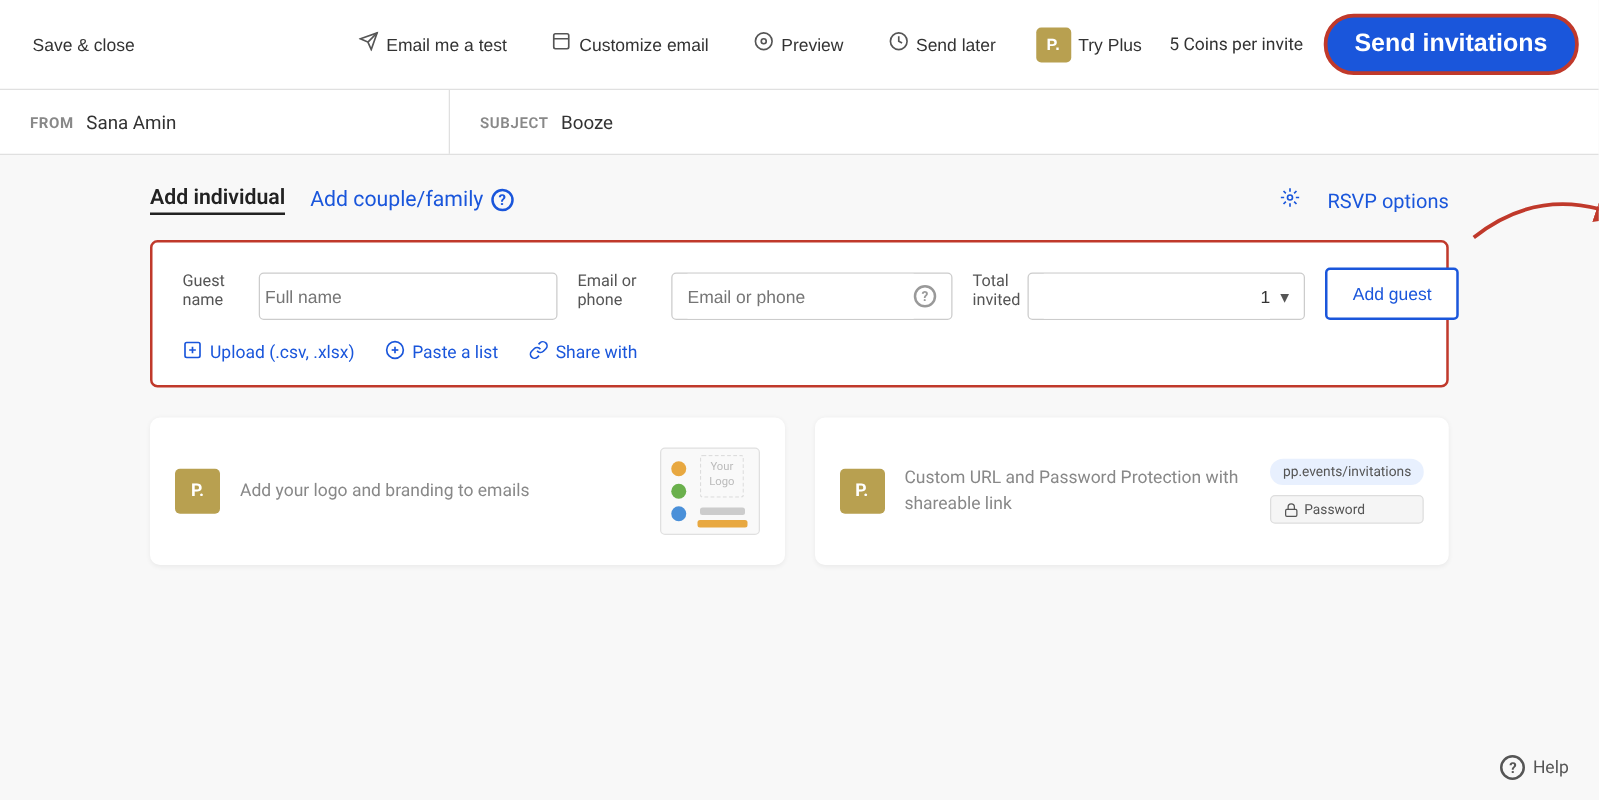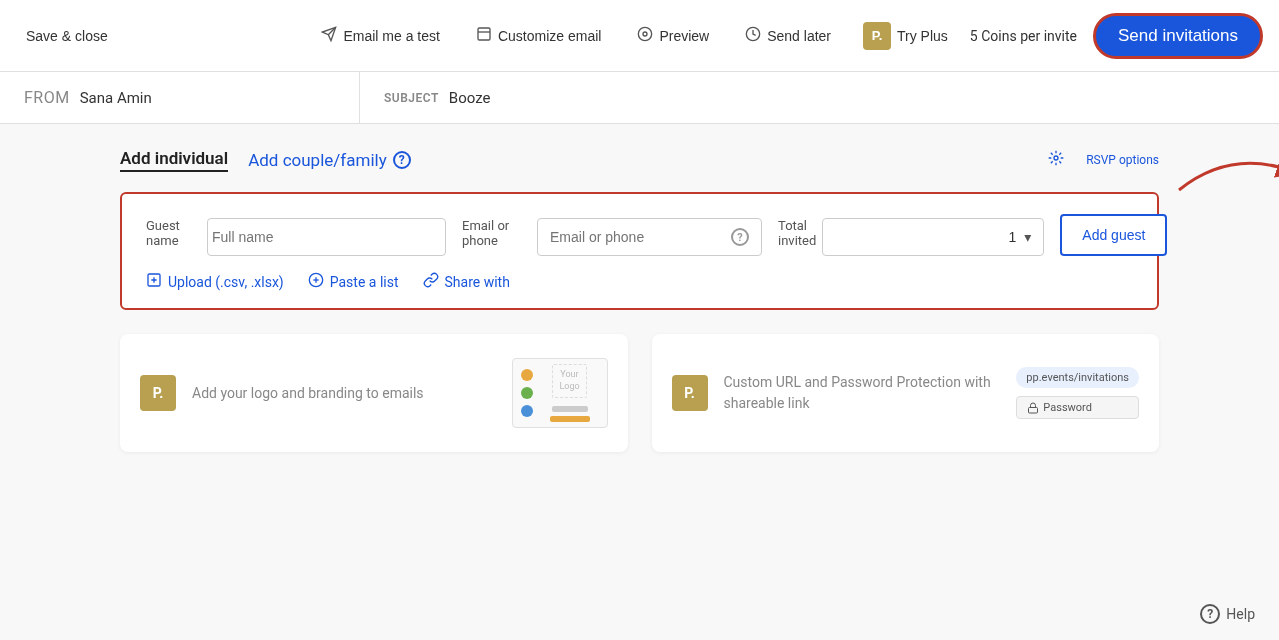--- a/index.html
+++ b/index.html
@@ -25,34 +25,34 @@
       cursor: pointer; font-size: 14px; color: #333; padding: 8px 6px;
     }
     .try-plus-icon {
       width: 28px; height: 28px; background: #b8a050; border-radius: 4px;
       display: flex; align-items: center; justify-content: center;
       color: #fff; font-weight: bold; font-size: 13px;
     }
     .coins-text { font-size: 14px; color: #333; }
     .send-invitations-btn {
       background: #1a56db; color: #fff; border: 3px solid #c0392b;
-      border-radius: 24px; padding: 10px 22px; font-size: 17px; font-weight: 400;
+      border-radius: 24px; padding: 10px 22px; font-size: 20px; font-weight: 700;
       cursor: pointer; white-space: nowrap;
     }
 
     
     .from-subject-bar {
       display: flex; background: #fff; border-bottom: 1px solid #e0e0e0;
       padding: 0; height: 52px;
     }
     .from-section {
       display: flex; align-items: center; gap: 10px;
       padding: 0 24px; border-right: 1px solid #e0e0e0; flex: 0 0 360px;
     }
-    .from-label { color: #888; font-size: 16px; font-weight: 400; letter-spacing: 0.5px; text-transform: uppercase; }
+    .from-label { color: #888; font-size: 12px; font-weight: 700; letter-spacing: 0.5px; text-transform: uppercase; }
     .from-value { color: #333; font-size: 15px; }
     .subject-section {
       display: flex; align-items: center; gap: 10px; padding: 0 24px;
     }
     .subject-label { color: #888; font-size: 12px; font-weight: 600; letter-spacing: 0.5px; text-transform: uppercase; }
     .subject-value { color: #333; font-size: 15px; }
 
     
     .main-content { padding: 24px 120px; }
 
@@ -69,21 +69,21 @@
     .tab-couple {
       font-size: 17px; color: #1a56db; cursor: pointer; display: flex; align-items: center; gap: 6px;
       font-weight: 400;
     }
     .help-circle {
       width: 18px; height: 18px; border: 2px solid #1a56db; border-radius: 50%;
       display: inline-flex; align-items: center; justify-content: center;
       font-size: 12px; color: #1a56db; font-weight: bold;
     }
     .rsvp-options {
-      display: flex; align-items: center; gap: 22px; color: #1a56db; cursor: pointer; font-size: 12px;
+      display: flex; align-items: center; gap: 22px; color: #1a56db; cursor: pointer; font-size: 16px;
     }
     .gear-icon { font-size: 16px; color: #1a56db; }
 
     
     .guest-form-box {
       border: 2px solid #c0392b; border-radius: 6px; padding: 20px 24px 16px;
       background: #fff; margin-bottom: 24px;
     }
     .form-fields-row {
       display: flex; gap: 16px; align-items: flex-end;
@@ -142,21 +142,21 @@
       display: flex; align-items: center; gap: 16px; min-height: 100px;
       box-shadow: 0 1px 4px rgba(0,0,0,0.06);
     }
     .promo-card-icon {
       width: 36px; height: 36px; background: #b8a050; border-radius: 4px;
       display: flex; align-items: center; justify-content: center;
       color: #fff; font-weight: bold; font-size: 14px; flex-shrink: 0;
     }
     .promo-card-text { font-size: 14px; color: #888; line-height: 1.5; flex: 1; }
     .promo-card-visual {
-      width: 96px; height: 70px; border: 1px solid #e0e0e0; border-radius: 4px;
+      width: 80px; height: 70px; border: 1px solid #e0e0e0; border-radius: 4px;
       background: #f9f9f9; display: flex; flex-direction: column;
       align-items: center; justify-content: center; gap: 4px; padding: 8px; flex-shrink: 0;
     }
     .dots-column { display: flex; flex-direction: column; gap: 6px; margin-right: 8px; }
     .dot { width: 12px; height: 12px; border-radius: 50%; }
     .dot-orange { background: #e8a840; }
     .dot-green { background: #6ab04c; }
     .dot-blue { background: #4a90d9; }
     .card-line { background: #ccc; border-radius: 2px; height: 6px; }
     .card-line-short { width: 36px; }

